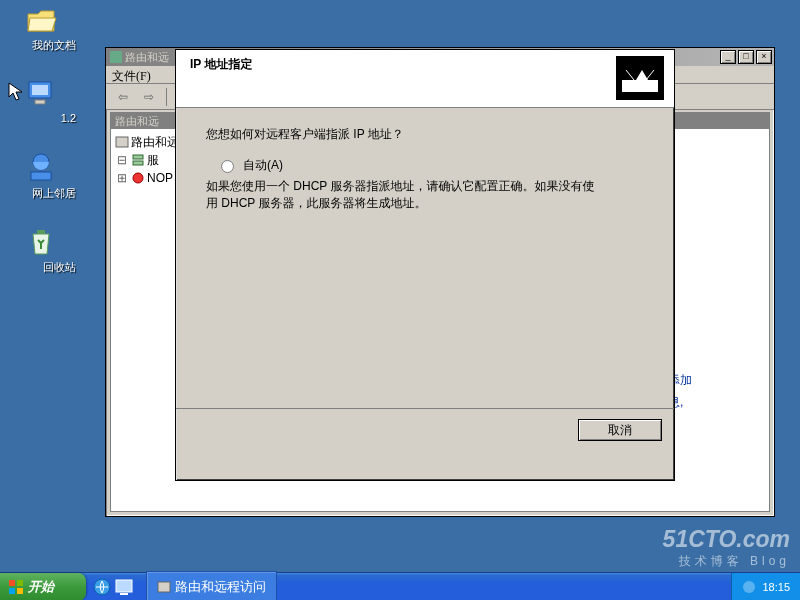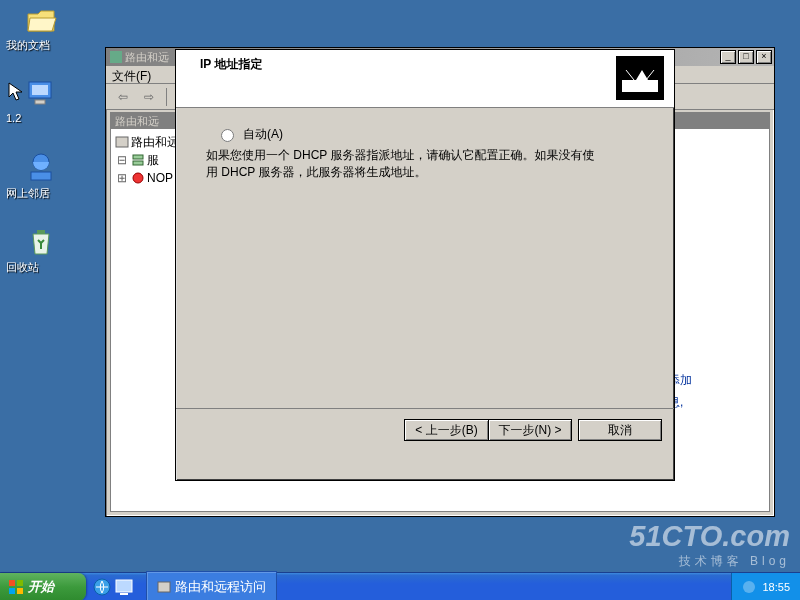--- a/index.html
+++ b/index.html
@@ -11,21 +11,21 @@
   font-family: "SimSun", "宋体", sans-serif;
   font-size: 12px;
   overflow: hidden;
   position: relative;
 }
 
 
 .desktop-icon {
   position: absolute;
   width: 70px;
-  text-align: left;
+  text-align: right;
   color: #fff;
   cursor: pointer;
 }
 .desktop-icon .ic {
   width: 32px;
   height: 32px;
   margin: 0 auto 2px;
   display: block;
 }
 .desktop-icon .lbl {
@@ -80,21 +80,21 @@
   line-height: 10px;
   color: #000;
 }
 .mmc-menu {
   height: 18px;
   background: #d4d0c8;
   padding: 2px 6px;
   font-size: 12px;
   border-bottom: 1px solid #808080;
 }
-.mmc-menu span { margin-right: 10px; }
+.mmc-menu span { margin-right: 10px; font-family: Liberation Serif, serif; }
 .mmc-toolbar {
   height: 26px;
   background: #d4d0c8;
   border-bottom: 1px solid #808080;
   padding: 2px 6px;
   display: flex;
   align-items: center;
   gap: 4px;
 }
 .tb-btn {
@@ -149,21 +149,21 @@
   color: #fff;
   font-size: 12px;
   font-weight: bold;
   padding: 2px 6px;
 }
 .wiz-header {
   background: #fff;
   height: 58px;
   border-bottom: 1px solid #808080;
   position: relative;
-  padding: 6px 24px;
+  padding: 6px 14px;
 }
 .wiz-header .h1 {
   font-size: 12px;
   font-weight: bold;
   color: #000;
 }
 .wiz-header .h2 {
   font-size: 12px;
   color: #000;
   margin-top: 4px;
@@ -271,21 +271,21 @@
 
 
 .wm {
   position: absolute;
   right: 10px;
   bottom: 30px;
   color: rgba(255,255,255,0.55);
   font-family: Arial, sans-serif;
   text-align: right;
 }
-.wm .big { font-size: 29px; font-weight: bold; font-style: italic; }
+.wm .big { font-size: 23px; font-weight: bold; font-style: italic; }
 .wm .sm { font-size: 12px; letter-spacing: 4px; text-align: right; }
 
 
 .side-peek {
   position: absolute;
   right: 108px;
   top: 370px;
   color: #00309c;
   font-size: 12px;
   line-height: 1.8;
@@ -390,31 +390,28 @@
     <div class="h1">IP 地址指定</div>
     <div class="hicon">
       <svg viewBox="0 0 48 44" width="48" height="44">
           <rect width="48" height="44" fill="#000"></rect>
           <path d="M6 24h14l6-10 6 10h10v12H6z" fill="#fff"></path>
           <path d="M10 14l8 10M38 14l-8 10" stroke="#fff" stroke-width="1"></path>
         </svg>
     </div>
   </div>
   <div class="wiz-body">
+    <div class="wiz-q">您想如何对远程客户端指派 IP 地址？</div>
     <label class="opt">
       <input type="radio" name="ipassign" style="">
       <span>自动(A)</span>
     </label>
     <div class="opt-desc">如果您使用一个 DHCP 服务器指派地址，请确认它配置正确。如果没有使用 DHCP 服务器，此服务器将生成地址。</div>
   </div>
   <div class="wiz-footer">
-    <div class="btnpair">
-      <button class="btn">&lt; 上一步(B)</button>
-      <button class="btn">下一步(N) &gt;</button>
-    </div>
     <button class="btn">取消</button>
   </div>
 </div>
 
 <div class="wm">
   <div class="big">51CTO.com</div>
   <div class="sm">技术博客  Blog</div>
 </div>
 
 <div class="taskbar">
@@ -440,15 +437,15 @@
   <div class="task-btn">
     <svg width="14" height="14" viewBox="0 0 14 14">
         <rect x="1" y="2" width="12" height="10" fill="#d4d0c8" stroke="#666"></rect>
       </svg>
     <span>路由和远程访问</span>
   </div>
   <div class="tray">
     <svg width="14" height="14" viewBox="0 0 14 14">
         <circle cx="7" cy="7" r="6" fill="#fff" opacity="0.3"></circle>
       </svg>
-    <span>18:55</span>
+    <span>18:15</span>
   </div>
 </div>
 
 </body></html>

